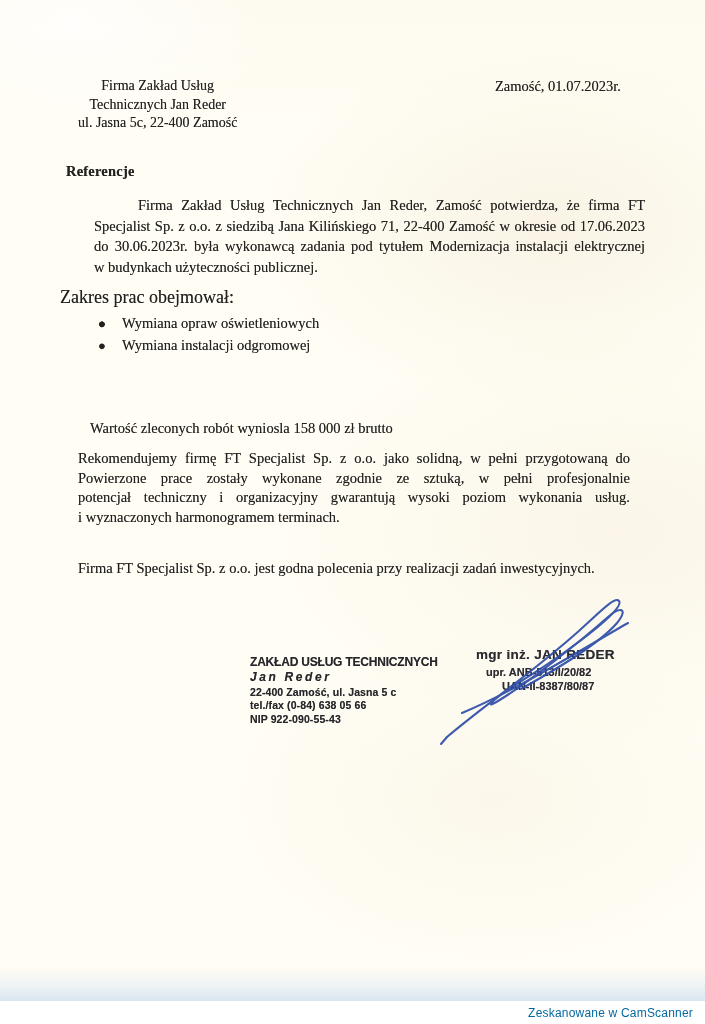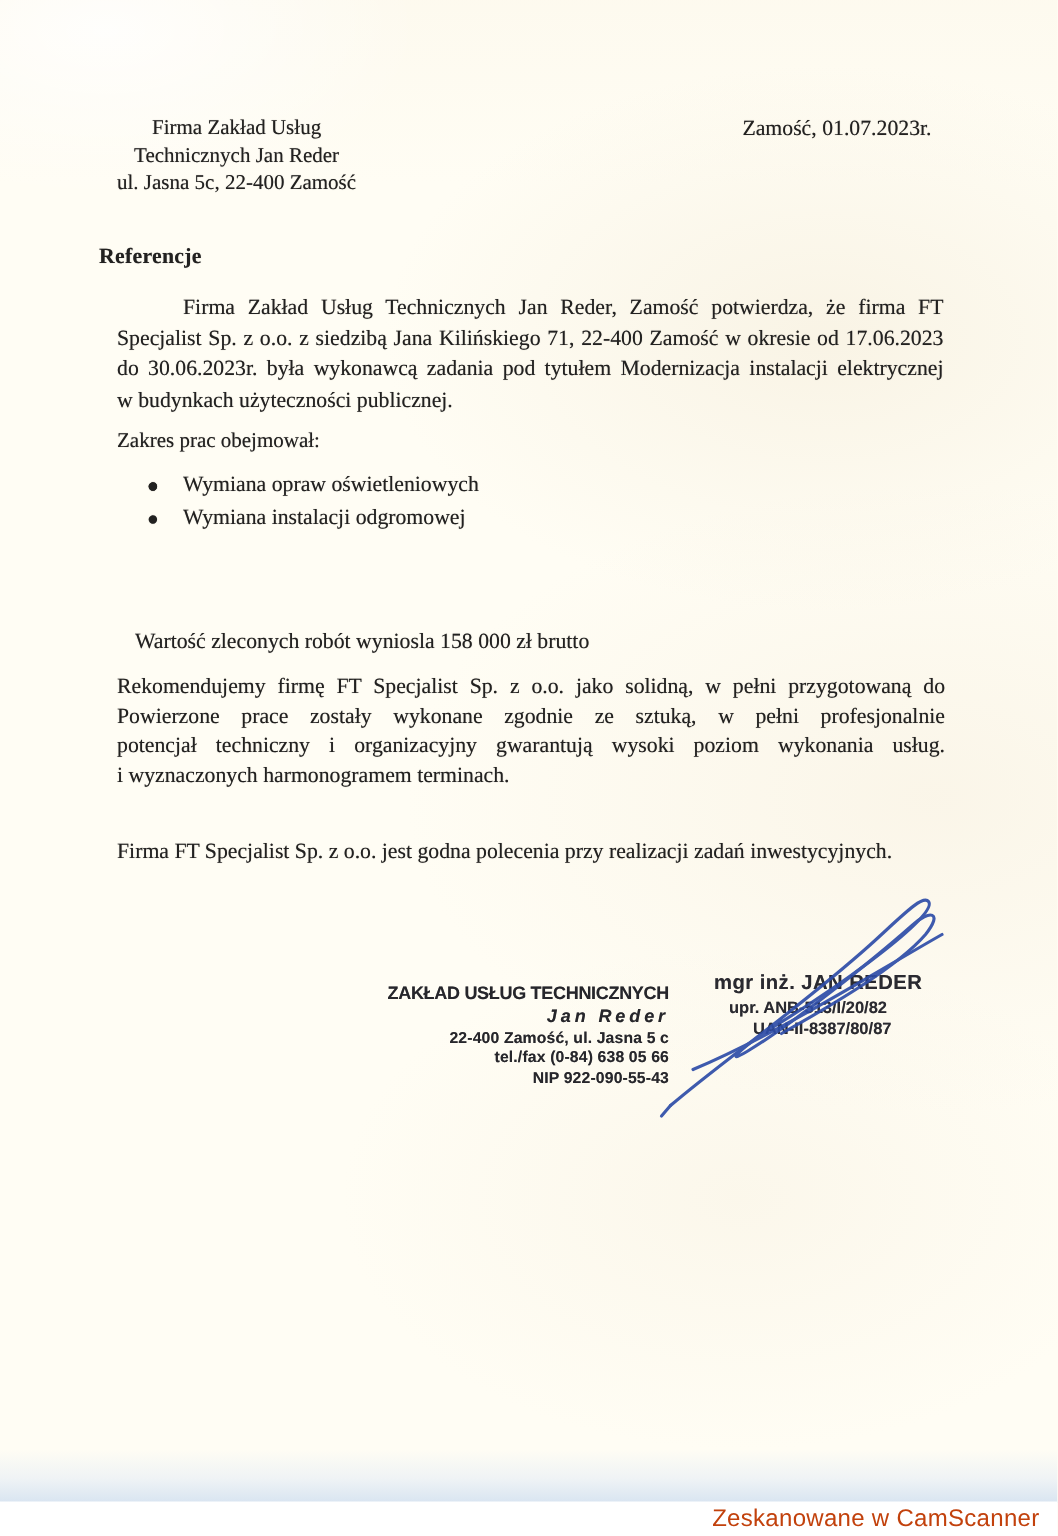--- a/index.html
+++ b/index.html
@@ -19,46 +19,46 @@
       linear-gradient(180deg, rgba(250,244,229,.35), rgba(250,244,229,0) 12%);
   }
   .abs{position:absolute;}
   .doc-text{color:#222120;text-shadow:0 0 .5px rgba(40,38,36,.55);}
   .sender{left:78px;top:77px;font-size:14px;line-height:18.5px;text-align:center;}
   .dateline{top:78px;right:84px;font-size:14.5px;}
   .title{left:66px;top:163px;font-size:14.5px;font-weight:bold;letter-spacing:.2px;}
   .para{left:78px;width:551px;font-size:14.5px;}
   .para div{text-align:justify;text-align-last:justify;}
   .para div:last-child{text-align-last:left;}
-  .para1{top:195px;line-height:20.5px;}
+  .para1{top:195px;line-height:20.5px;margin-left:16px;}
   .para1 div:first-child{text-indent:44px;}
   .para2{top:449px;line-height:19.6px;width:552px;}
-  .scope-h{left:78px;top:287px;font-size:14px;}
+  .scope-h{left:60px;top:287px;font-size:18px;}
   .scope-list{left:98px;top:313px;font-size:14.5px;}
   .scope-list .li{position:relative;padding-left:24px;line-height:21.6px;}
   .scope-list .li .bullet{position:absolute;left:0;top:0;font-size:13px;}
   .value-line{left:90px;top:420px;font-size:14.5px;}
   .para3{left:78px;top:560px;font-size:14.5px;}
-  .stamp{left:250px;top:655px;width:196px;text-align:right;
+  .stamp{left:250px;top:655px;width:196px;text-align:left;
          font-family:"Liberation Sans", sans-serif;color:#26262b;
          text-shadow:0 0 .4px rgba(38,38,43,.5);}
   .stamp-l1{font-size:12px;font-weight:bold;letter-spacing:-.2px;white-space:nowrap;}
   .stamp-l2{font-size:12px;font-weight:bold;font-style:italic;letter-spacing:2.6px;margin-top:1px;}
   .stamp-sm{font-size:10.5px;font-weight:bold;letter-spacing:.1px;margin-top:1.5px;white-space:nowrap;}
   .signatory{left:476px;top:647px;font-family:"Liberation Sans", sans-serif;color:#2a2a30;
              text-shadow:0 0 .4px rgba(42,42,48,.5);}
   .sig-name{font-size:13.5px;font-weight:bold;letter-spacing:.3px;white-space:nowrap;}
   .sig-cred1{font-size:11px;font-weight:bold;margin-top:4px;margin-left:10px;white-space:nowrap;}
   .sig-cred2{font-size:11px;font-weight:bold;margin-top:2px;margin-left:26px;white-space:nowrap;}
   .signature-svg{left:432px;top:585px;}
   .bottom-tint{left:0;top:966px;width:705px;height:36px;
     background:linear-gradient(180deg, rgba(230,238,247,0) 0%, rgba(226,235,246,.55) 55%, rgba(214,227,241,.95) 100%);}
   .footer-bar{left:0;top:1001px;width:705px;height:23px;background:#ffffff;
     display:flex;align-items:center;justify-content:flex-end;padding-right:12px;box-sizing:border-box;}
-  .footer-label{font-family:"Liberation Sans", sans-serif;font-size:16px;color:#c2410c;letter-spacing:.2px;text-align:center;}
+  .footer-label{font-family:"Liberation Sans", sans-serif;font-size:12px;color:#0369a1;letter-spacing:.2px;text-align:center;}
 </style>
 </head>
 <body>
 
 <div class="paper-texture"></div>
 
 <div class="abs sender doc-text">
   <div>Firma Zakład Usług</div>
   <div>Technicznych Jan Reder</div>
   <div>ul. Jasna 5c, 22-400 Zamość</div>

